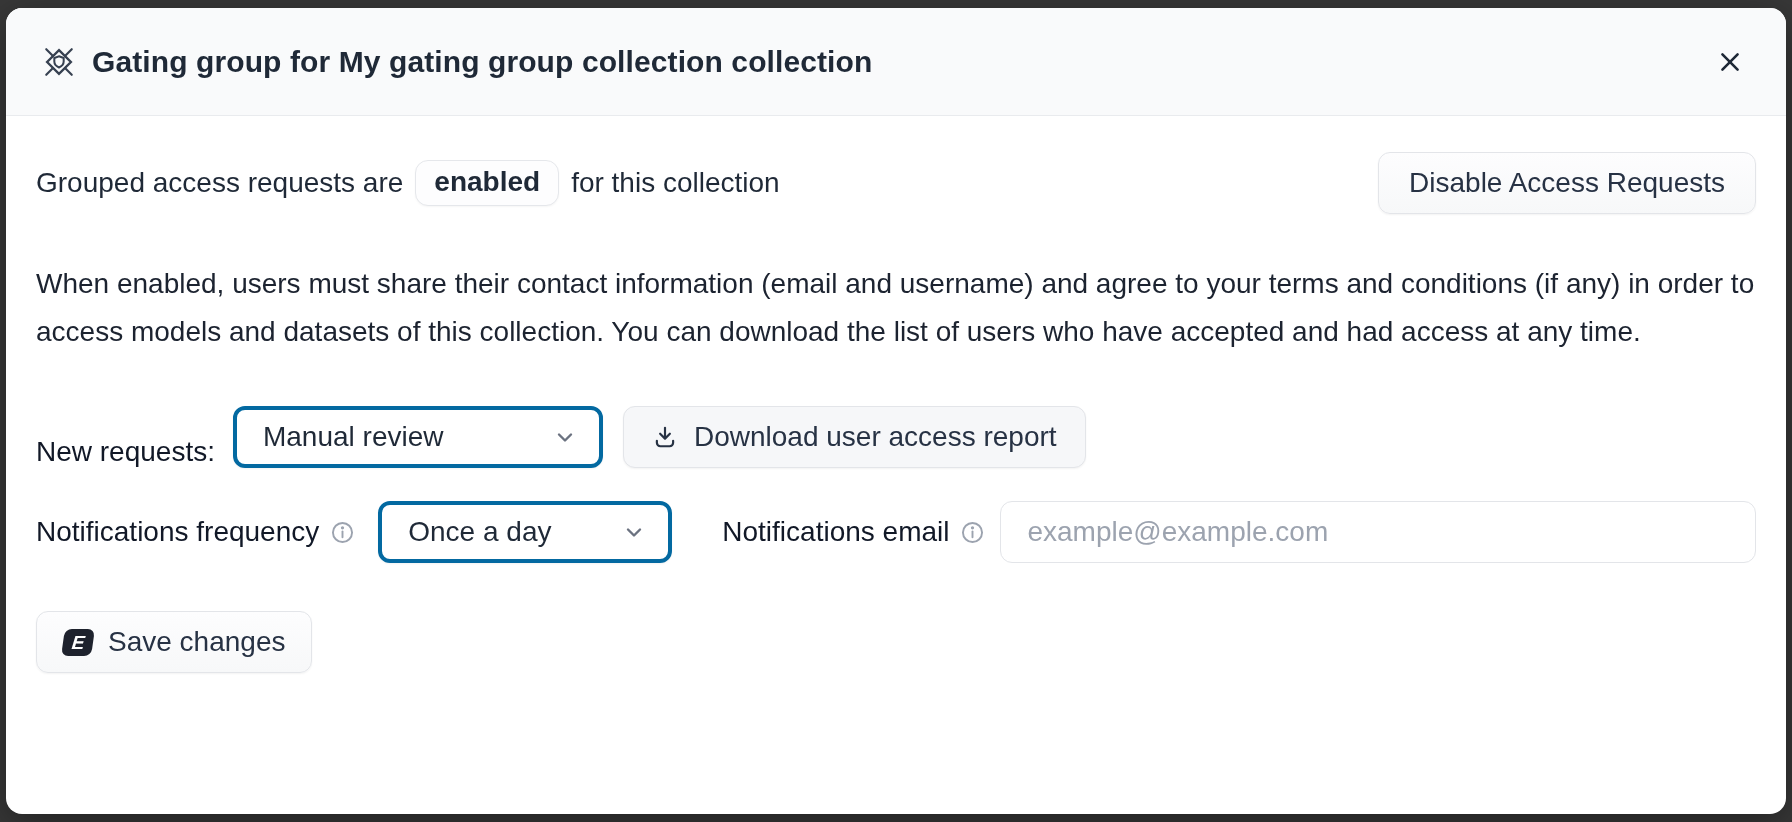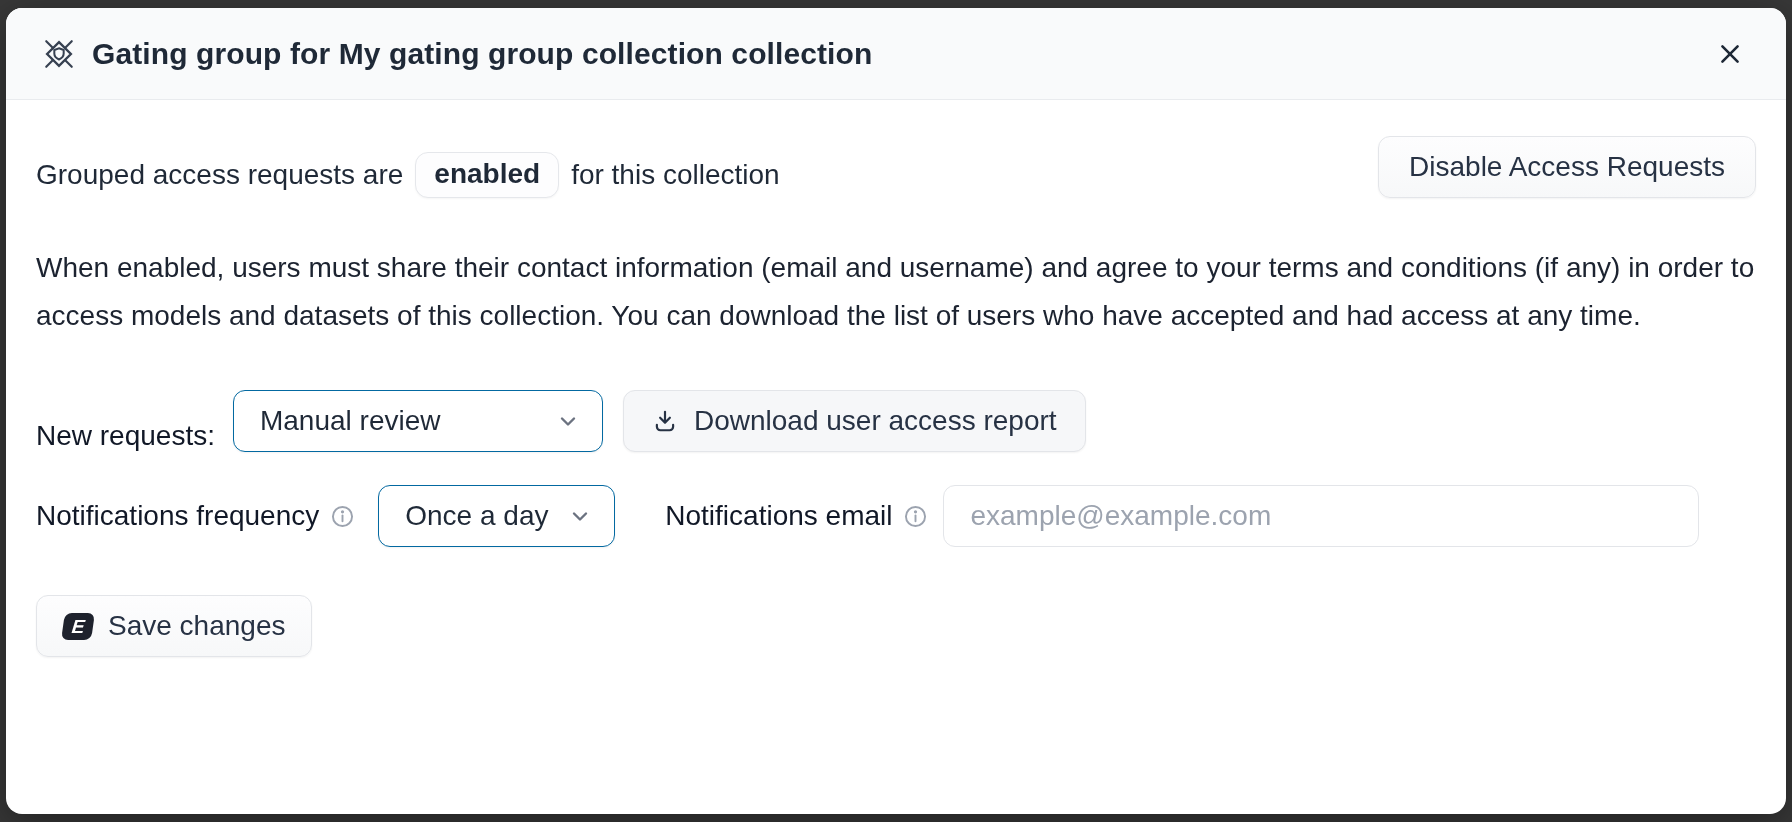--- a/index.html
+++ b/index.html
@@ -11,21 +11,21 @@
   }
   .modal {
     position: absolute;
     left: 6px; top: 8px; right: 6px; bottom: 8px;
     background: #ffffff;
     border-radius: 16px;
     box-shadow: 0 10px 40px rgba(0,0,0,0.4);
     overflow: hidden;
   }
   .modal-header {
-    height: 92px;
+    height: 108px;
     background: #f9fafb;
     border-bottom: 1px solid #e9ebee;
     display: flex;
     align-items: center;
     padding: 0 36px;
   }
   .gate-icon-wrap { width: 34px; height: 34px; margin-right: 16px; flex: 0 0 auto; }
   .modal-title {
     font-size: 30px;
     font-weight: 700;
@@ -36,21 +36,21 @@
     margin-left: auto;
     width: 40px; height: 40px;
     display: flex; align-items: center; justify-content: center;
     cursor: pointer;
     background: none; border: none;
   }
   .modal-body { padding: 36px 30px 0 30px; }
 
   .status-row {
     display: flex;
-    align-items: flex-end;
+    align-items: center;
     justify-content: space-between;
   }
   .status-left {
     display: flex;
     align-items: center;
     font-size: 28px;
     color: #1f2937;
   }
   .enabled-badge {
     margin: 0 12px;
@@ -95,40 +95,40 @@
     display: flex;
     align-items: flex-end;
   }
   .field-label { font-size: 28px; color: #111827; white-space: nowrap; }
 
   .select-box {
     display: inline-flex;
     align-items: center;
     justify-content: space-between;
     height: 62px;
-    border: 1px solid #0369a1;
+    border: 4px solid #0369a1;
     border-radius: 12px;
     background: #ffffff;
     box-shadow: 0 1px 2px rgba(0,0,0,0.05);
     font-size: 28px;
     color: #1f2937;
     padding: 0 22px 0 26px;
     cursor: pointer;
   }
   .select-manual { width: 370px; margin-left: 18px; }
   .download-btn { margin-left: 20px; padding: 0 28px; background: #f6f7f9; }
   .download-btn .dl-icon { margin-right: 16px; }
 
   .notif-row {
     margin-top: 33px;
     display: flex;
     align-items: center;
   }
   .info-icon { margin-left: 10px; flex: 0 0 auto; display: inline-flex; }
-  .select-freq { width: 237px; margin-left: 22px; }
+  .select-freq { width: 294px; margin-left: 22px; }
   .notif-email-label { margin-left: 50px; }
   .email-input {
     margin-left: 14px;
     flex: 1;
     max-width: 756px;
     height: 62px;
     border: 1px solid #e3e5e9;
     border-radius: 12px;
     background: #ffffff;
     padding: 0 26px;

